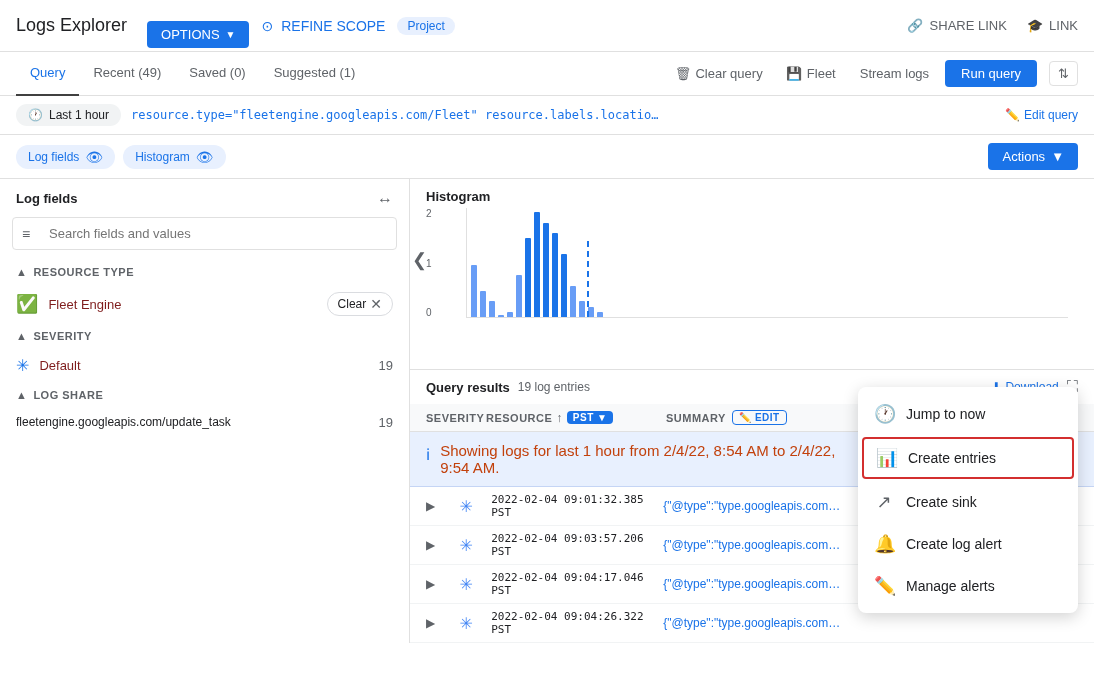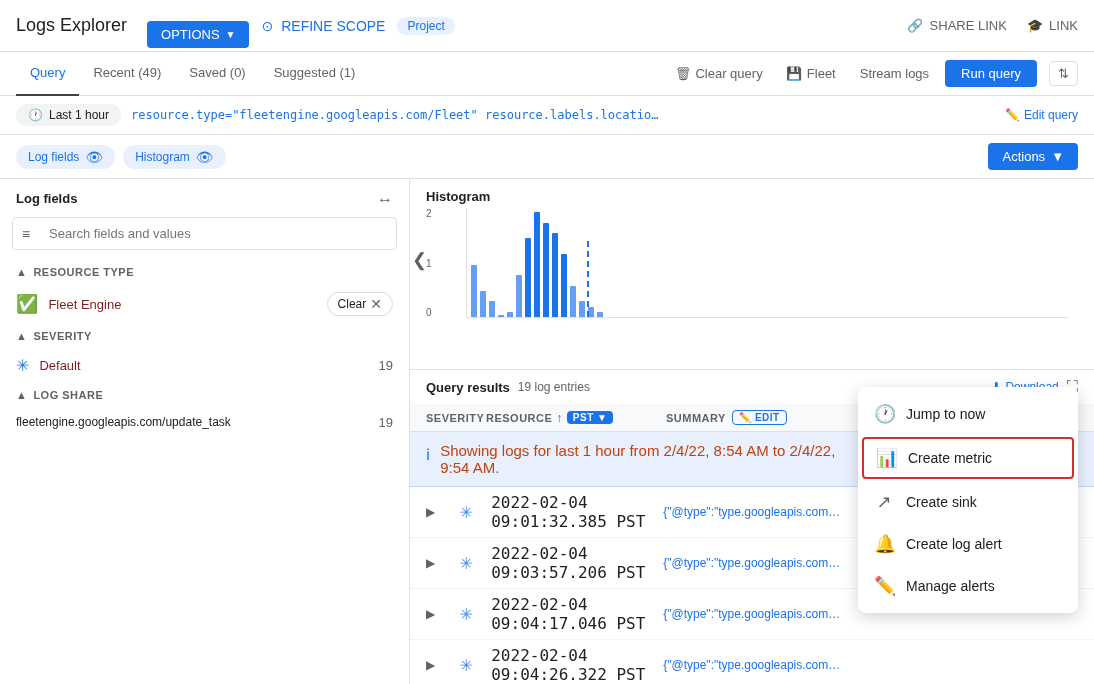--- a/index.html
+++ b/index.html
@@ -102,21 +102,21 @@
     .info-icon { color: #1a73e8; font-size: 16px; margin-top: 1px; }
     .info-text { font-size: 15px; color: #c2410c; flex: 1; }
     .extend-btn { background: #fff; border: 1px solid #1a73e8; color: #1a73e8; border-radius: 4px; padding: 4px 10px; font-size: 12px; cursor: pointer; white-space: nowrap; }
     .edit-time-btn { background: #1a73e8; color: #fff; border: none; border-radius: 4px; padding: 4px 12px; font-size: 12px; cursor: pointer; white-space: nowrap; }
 
     
     .log-row { display: flex; align-items: center; padding: 6px 16px; border-bottom: 1px solid #f1f3f4; cursor: pointer; }
     .row-expand { color: #5f6368; margin-right: 6px; font-size: 12px; cursor: pointer; }
     .row-severity { width: 50px; display: flex; align-items: center; justify-content: center; }
     .severity-dot { color: #4285f4; font-size: 16px; }
-    .row-timestamp { width: 172px; font-size: 16px; color: #202124; font-family: monospace; }
+    .row-timestamp { width: 172px; font-size: 11px; color: #202124; font-family: monospace; }
     .row-summary { flex: 1; font-size: 12px; color: #1a73e8; white-space: nowrap; overflow: hidden; text-overflow: ellipsis; }
 
     
     .dropdown-menu { position: absolute; top: 208px; right: 16px; background: #fff; border-radius: 8px; box-shadow: 0 4px 16px rgba(0,0,0,0.18); z-index: 100; width: 220px; padding: 6px 0; }
     .menu-item { display: flex; align-items: center; gap: 12px; padding: 10px 16px; cursor: pointer; font-size: 14px; color: #202124; }
     .menu-item.highlighted { border: 2px solid #d32f2f; border-radius: 4px; margin: 2px 4px; padding: 8px 12px; }
     .menu-icon { font-size: 18px; color: #5f6368; width: 20px; text-align: center; }
 
     .sort-arrow { font-size: 12px; color: #5f6368; }
   </style>
@@ -358,21 +358,21 @@
       </div>
     </div>
 
     <div class="dropdown-menu">
       <div class="menu-item">
         <span class="menu-icon">🕐</span>
         <span>Jump to now</span>
       </div>
       <div class="menu-item highlighted" style="border:2px solid #d32f2f; border-radius:4px; margin:2px 4px; padding:8px 12px;">
         <span class="menu-icon">📊</span>
-        <span>Create metric</span>
+        <span>Create entries</span>
       </div>
       <div class="menu-item">
         <span class="menu-icon">↗</span>
         <span>Create sink</span>
       </div>
       <div class="menu-item">
         <span class="menu-icon">🔔</span>
         <span>Create log alert</span>
       </div>
       <div class="menu-item">

